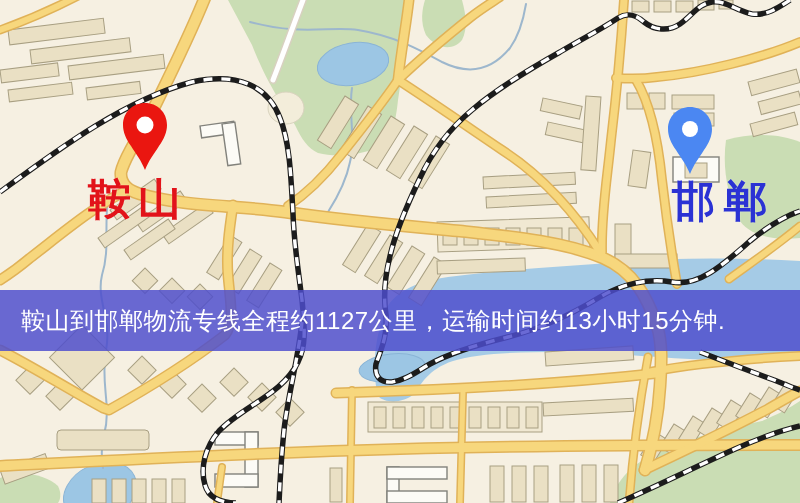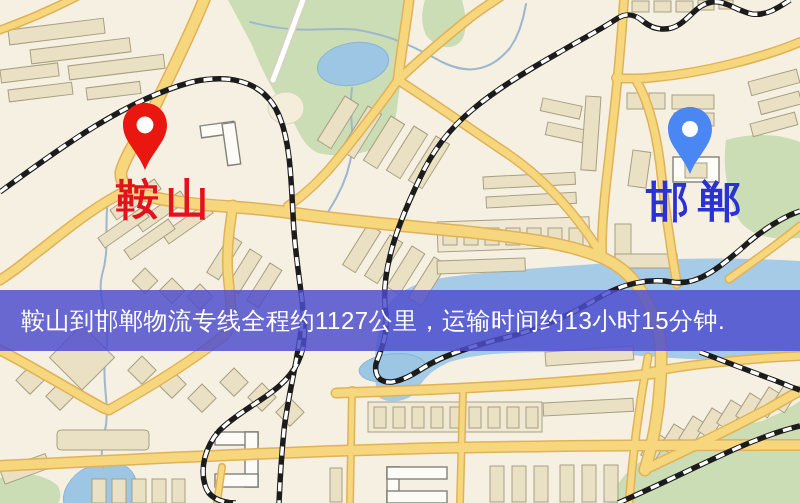--- a/index.html
+++ b/index.html
@@ -24,21 +24,21 @@
   .wroad-casing{stroke:#d8d1c0;fill:none;stroke-width:8;stroke-linecap:round;}
   .wroad-fill{stroke:#ffffff;fill:none;stroke-width:5;stroke-linecap:round;}
   .rail-base use{stroke:#1c1c1c;fill:none;stroke-width:5.5;stroke-linecap:butt;}
   .rail-dash use{stroke:#ffffff;fill:none;stroke-width:3.4;stroke-dasharray:9 9;}
 
   .city-label{
     position:absolute;font-weight:600;line-height:1;white-space:nowrap;
     text-shadow:0 0 2px rgba(255,255,255,.35);
   }
   .city-label.origin{left:88px;top:178px;font-size:43px;letter-spacing:7px;}
-  .city-label.dest{left:646px;top:180px;font-size:43px;letter-spacing:9px;}
+  .city-label.dest{left:672px;top:180px;font-size:43px;letter-spacing:9px;}
 
   .banner{
     position:absolute;left:0;top:290px;width:800px;height:61px;
     display:flex;align-items:center;box-sizing:border-box;padding-left:21px;
     font-size:24px;letter-spacing:.5px;white-space:nowrap;text-align:center;
   }
 </style>
 </head>
 <body>
 
@@ -293,19 +293,19 @@
       <path d="M0,0 C-4,-10 -9,-16 -14,-24 C-19,-31 -22,-38 -22,-45 C-22,-58 -12,-67 0,-67 C12,-67 22,-58 22,-45 C22,-38 19,-31 14,-24 C9,-16 4,-10 0,0 Z" fill="#ea1610"></path>
       <circle cx="0" cy="-45" r="8.5" fill="#ffffff"></circle>
     </g>
 
     <g transform="translate(690,174)">
       <path d="M0,0 C-4,-10 -9,-16 -14,-24 C-19,-31 -22,-38 -22,-45 C-22,-58 -12,-67 0,-67 C12,-67 22,-58 22,-45 C22,-38 19,-31 14,-24 C9,-16 4,-10 0,0 Z" fill="#4b87f2"></path>
       <circle cx="0" cy="-45" r="8" fill="#ffffff"></circle>
     </g>
   </svg>
 
-  <div class="city-label origin" style="color: rgb(226, 19, 26); margin-left: 28px;">鞍山</div>
+  <div class="city-label origin" style="color: rgb(226, 19, 26);">鞍山</div>
   <div class="city-label dest" style="color: rgb(43, 50, 212);">邯郸</div>
 
   <div class="banner" style="background: rgba(77, 77, 205, 0.84); color: rgb(255, 255, 255);">
     <span>鞍山到邯郸物流专线全程约1127公里，运输时间约13小时15分钟.</span>
   </div>
 </div>
 
 </body></html>

